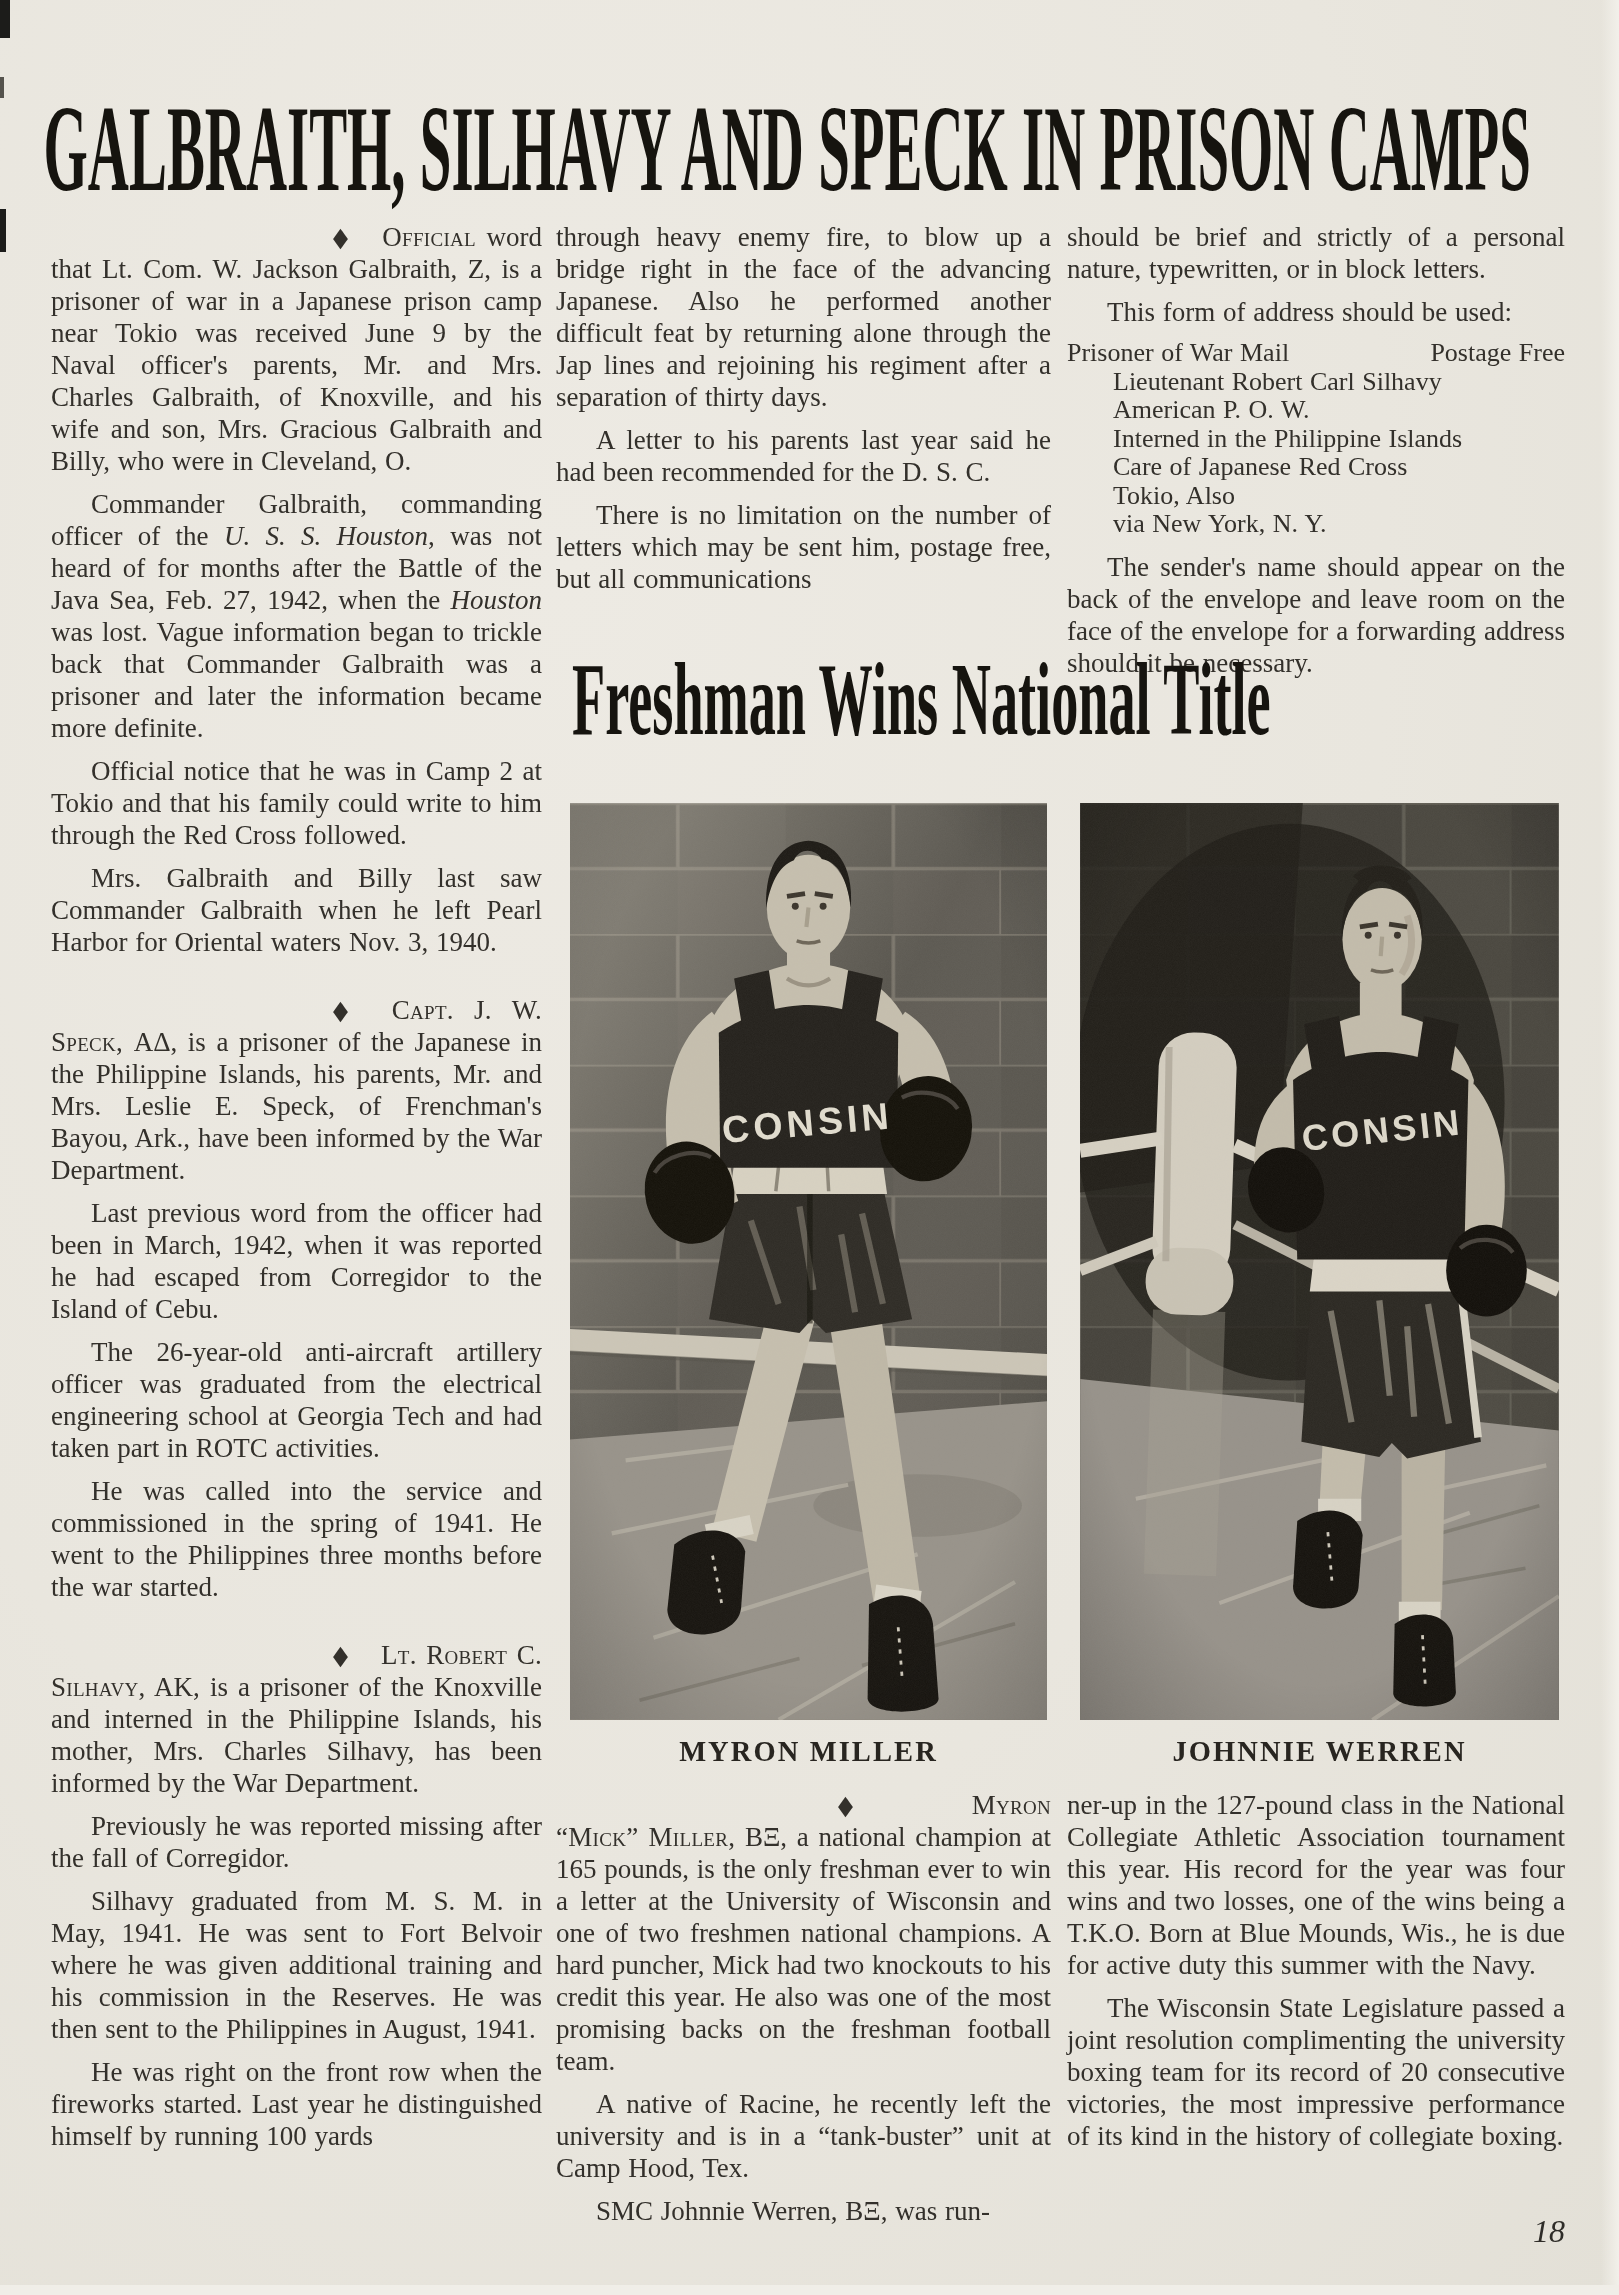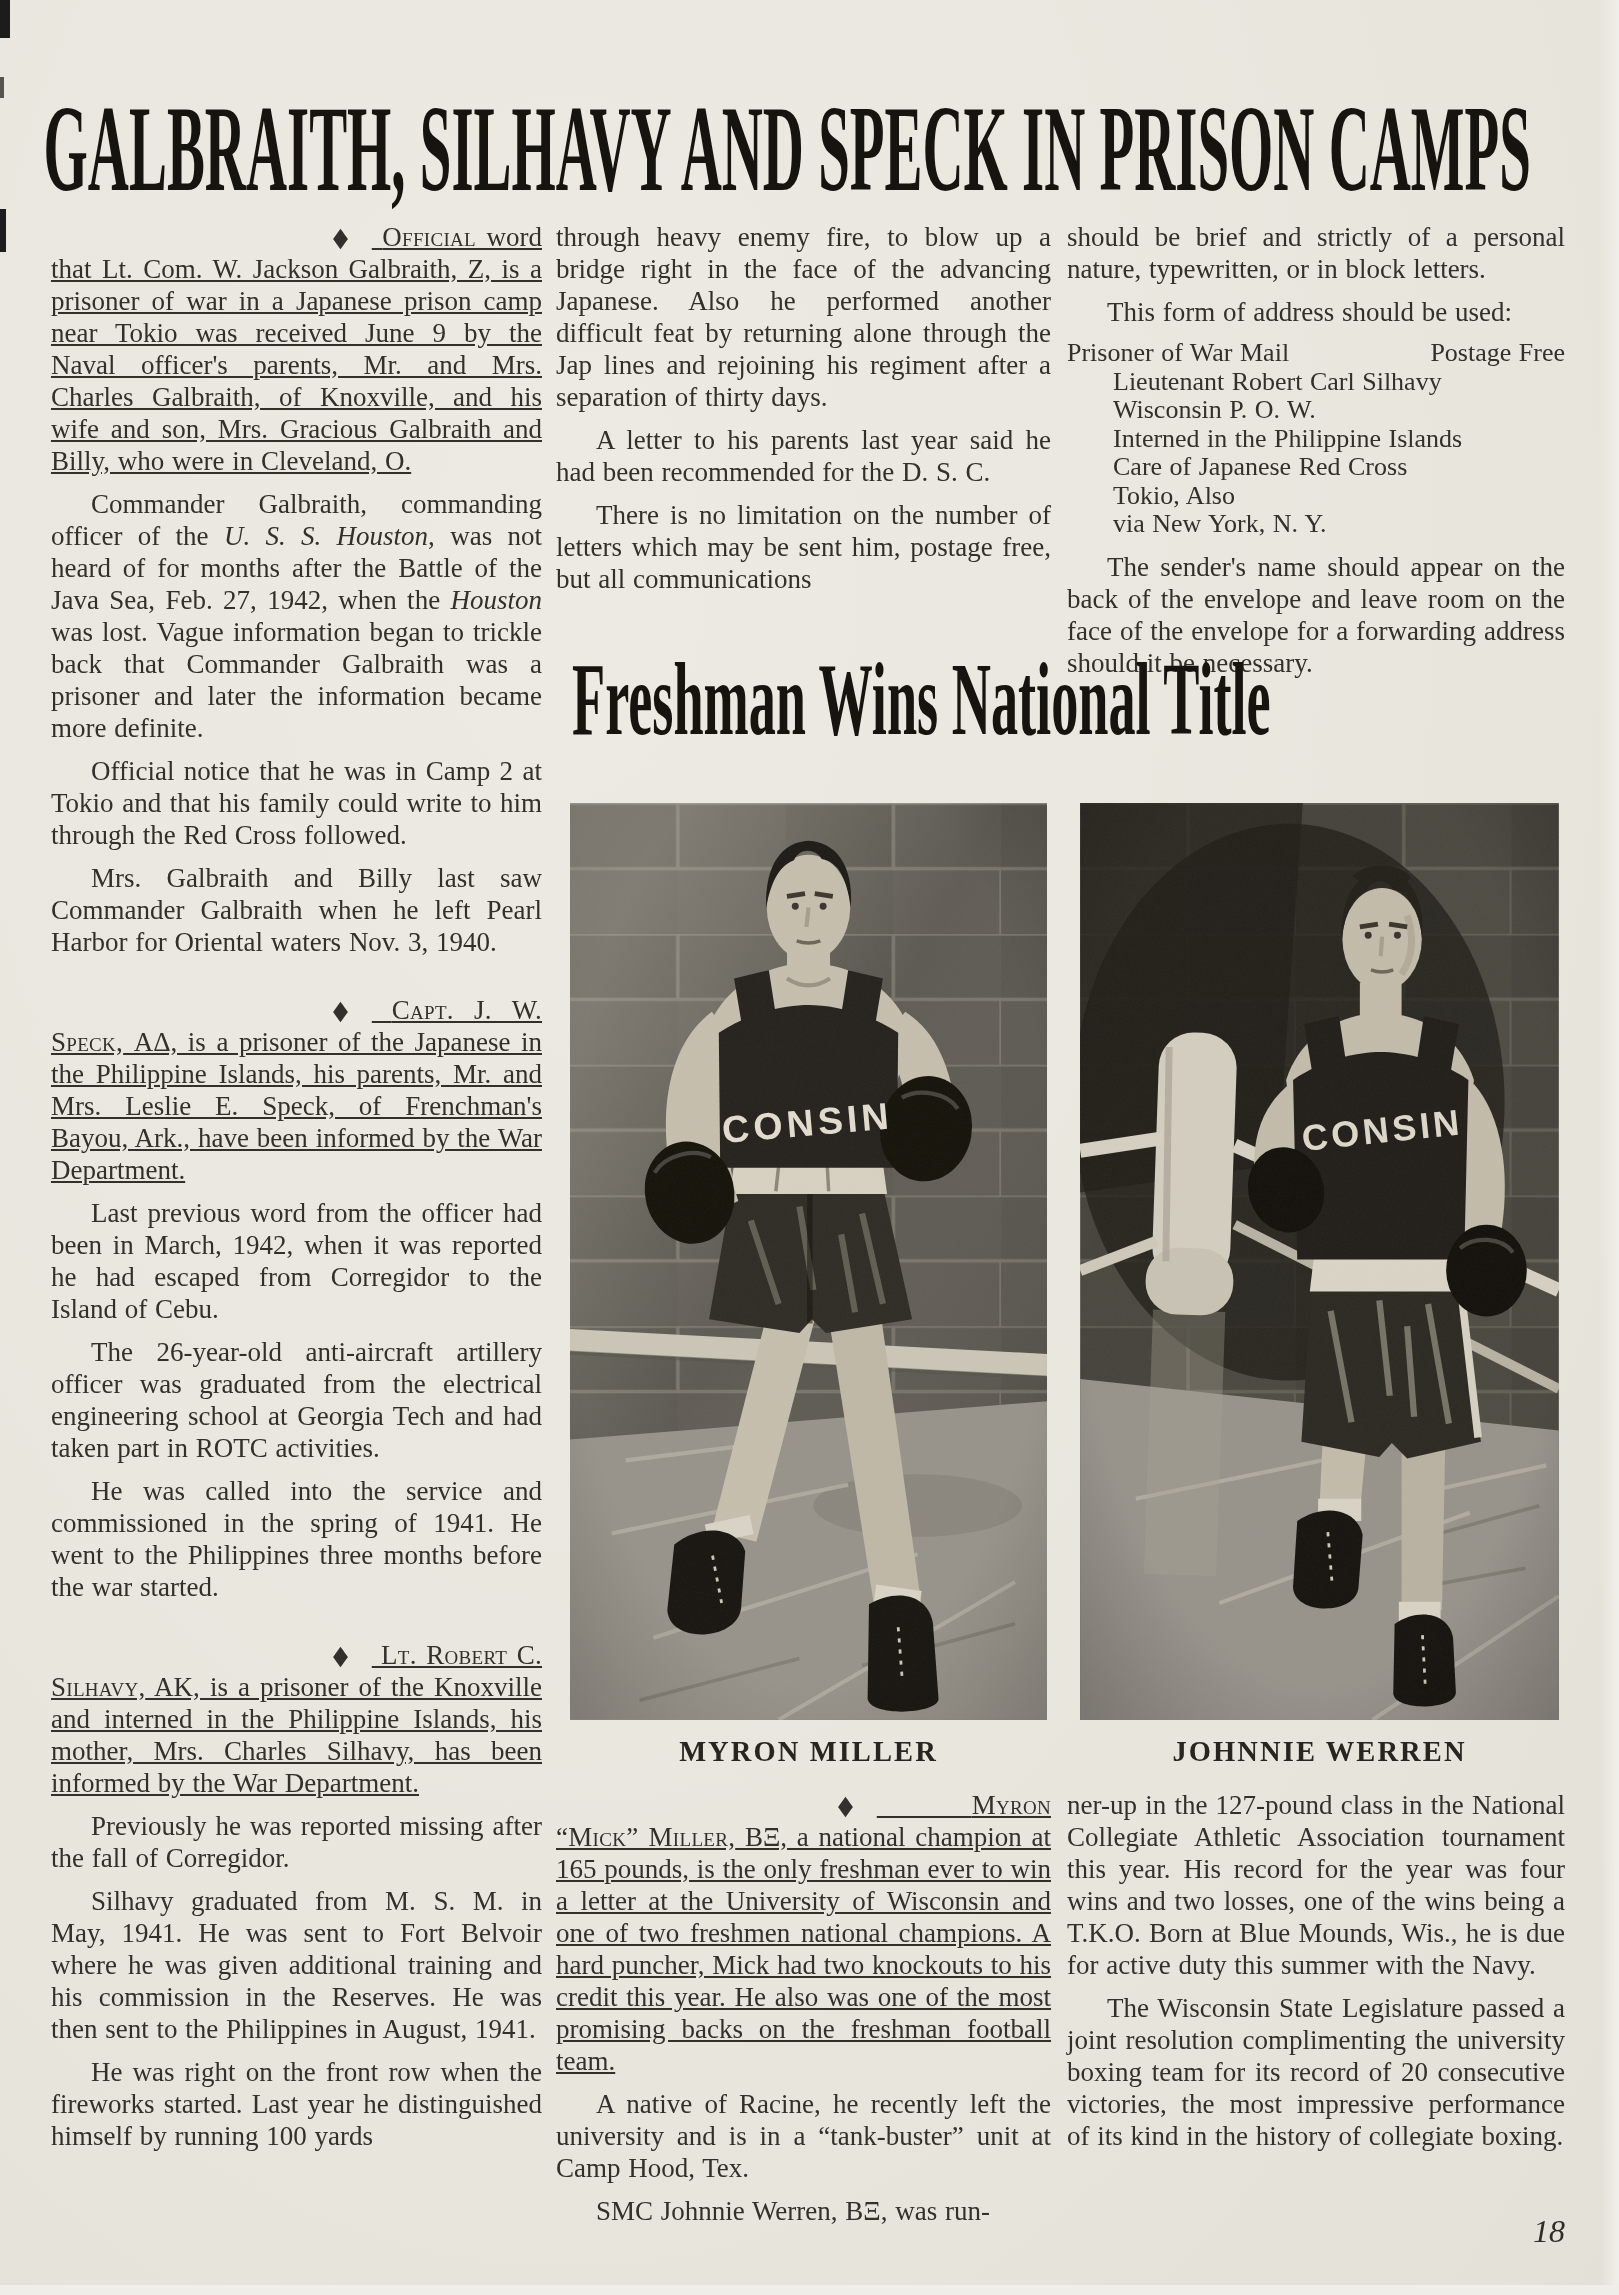--- a/index.html
+++ b/index.html
@@ -10,21 +10,21 @@
     font-family:"Liberation Serif","DejaVu Serif",serif;
     color:#33302b;
   }
   .hl-svg { position:absolute; display:block; }
   .col {
     position:absolute; font-size:27px; line-height:32px;
     text-align:justify; color:#33302b; word-spacing:1px;
   }
   .col p { margin:0 0 11px 0; text-indent:40px; }
   .col p.cont { text-indent:0; }
-  .col p.lead { text-indent:150px;text-decoration:underline; }
+  .col p.lead { text-indent:150px; }
   .col p.sect { margin-top:36px; }
   .sc { font-variant:small-caps; letter-spacing:0.3px; }
   .bullet { display:inline-block; transform:scaleX(0.72); font-style:normal; }
   .addr { margin:2.8px 0 12.5px 0; font-size:26px; line-height:28.5px; text-align:left; }
   .addr .row1 { display:flex; justify-content:space-between; }
   .addr .ind { padding-left:46px; }
   .photo { position:absolute; }
   .photo svg { display:block; }
   .caption {
     position:absolute; text-align:center; font-weight:bold;
@@ -74,21 +74,21 @@
 
   <div class="col" style="left:1067px; top:221px; width:498px;">
     <p class="cont">should be brief and strictly of a personal nature, typewritten, or in block letters.</p>
     <p>This form of address should be used:</p>
     <div class="addr">
       <div class="row1">
         <span>Prisoner of War Mail</span>
         <span>Postage Free</span>
       </div>
       <div class="ind">Lieutenant Robert Carl Silhavy</div>
-      <div class="ind">Wisconsin P. O. W.</div>
+      <div class="ind">American P. O. W.</div>
       <div class="ind">Interned in the Philippine Islands</div>
       <div class="ind">Care of Japanese Red Cross</div>
       <div class="ind">Tokio, Also</div>
       <div class="ind">via New York, N. Y.</div>
     </div>
     <p>The sender's name should appear on the back of the envelope and leave room on the face of the envelope for a forwarding address should it be necessary.</p>
   </div>
 
   <svg class="hl-svg" style="left:572px; top:652px;" width="723" height="122" viewBox="0 0 1040 175">
     <text x="0" y="118" font-family="Liberation Serif, DejaVu Serif, serif" font-size="148" font-weight="bold" fill="#16140f" textLength="1005" lengthAdjust="spacingAndGlyphs">Freshman Wins National Title</text>

